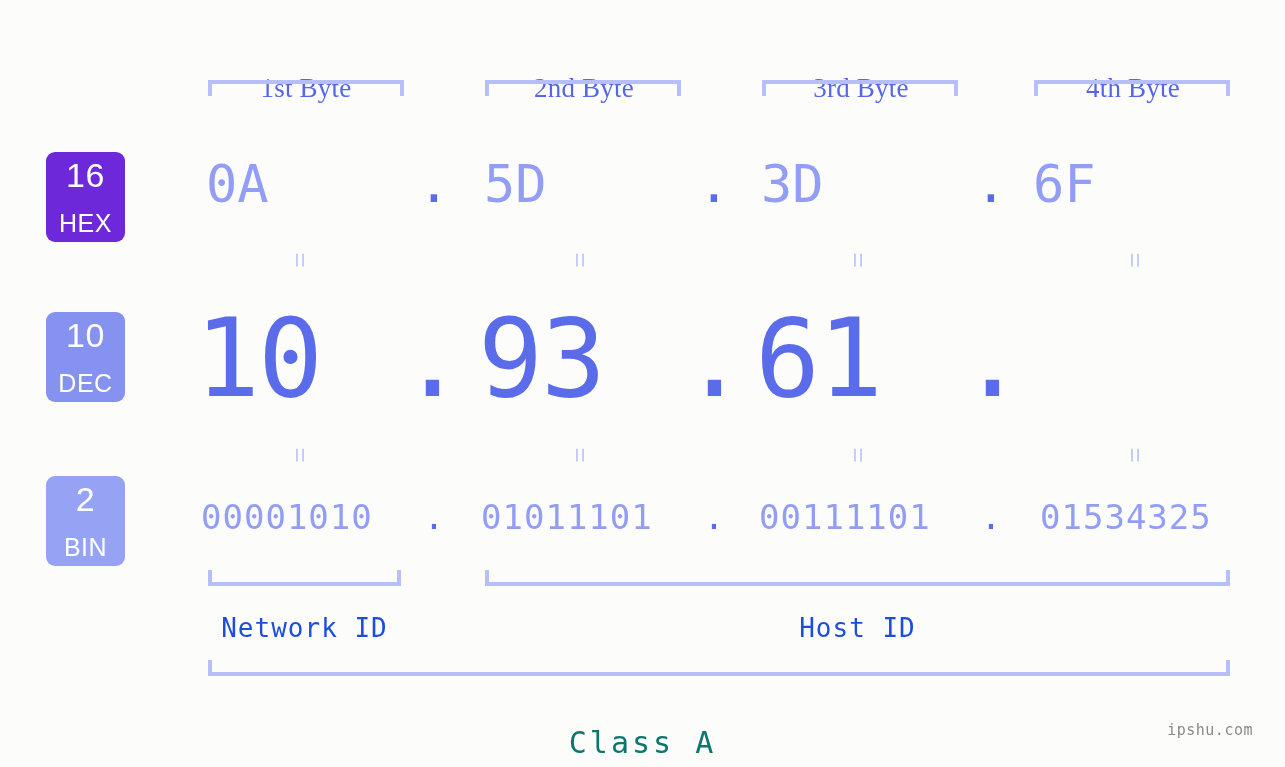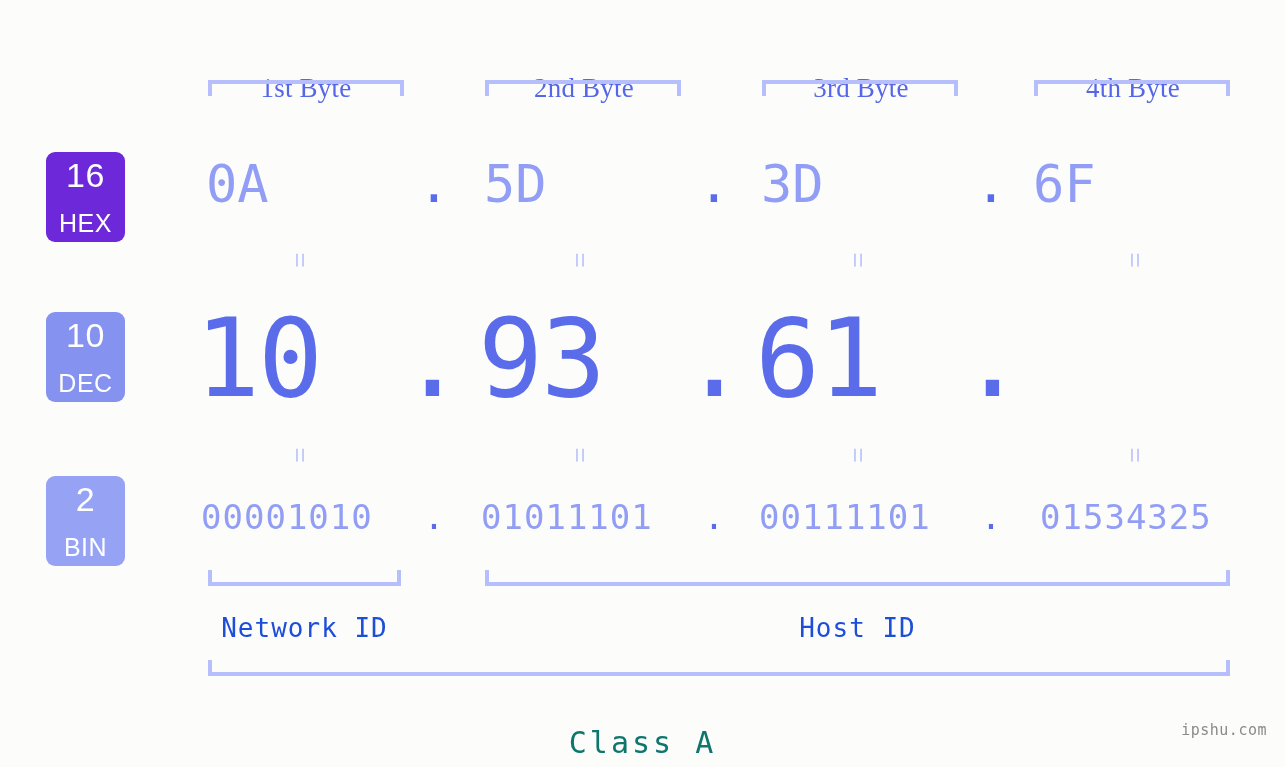--- a/index.html
+++ b/index.html
@@ -173,21 +173,21 @@
     font-family: "DejaVu Sans Mono", monospace;
     font-size: 30px;
     color: #0f766e;
     letter-spacing: 3px;
     margin-top: 32px;
   }
 
   
   #watermark {
     position: absolute;
-    right: 18px;
+    right: 32px;
     bottom: 28px;
     font-family: "DejaVu Sans Mono", monospace;
     font-size: 15px;
     color: #8a8a8a;
     letter-spacing: 0.5px;
     margin-left: 20px;
   }
 </style>
 </head>
 <body>

